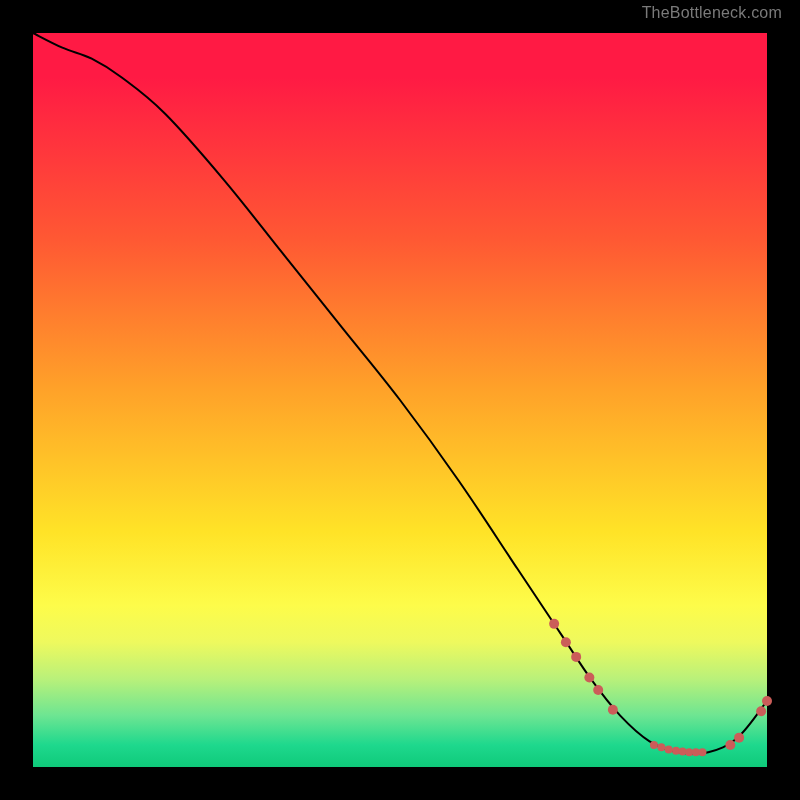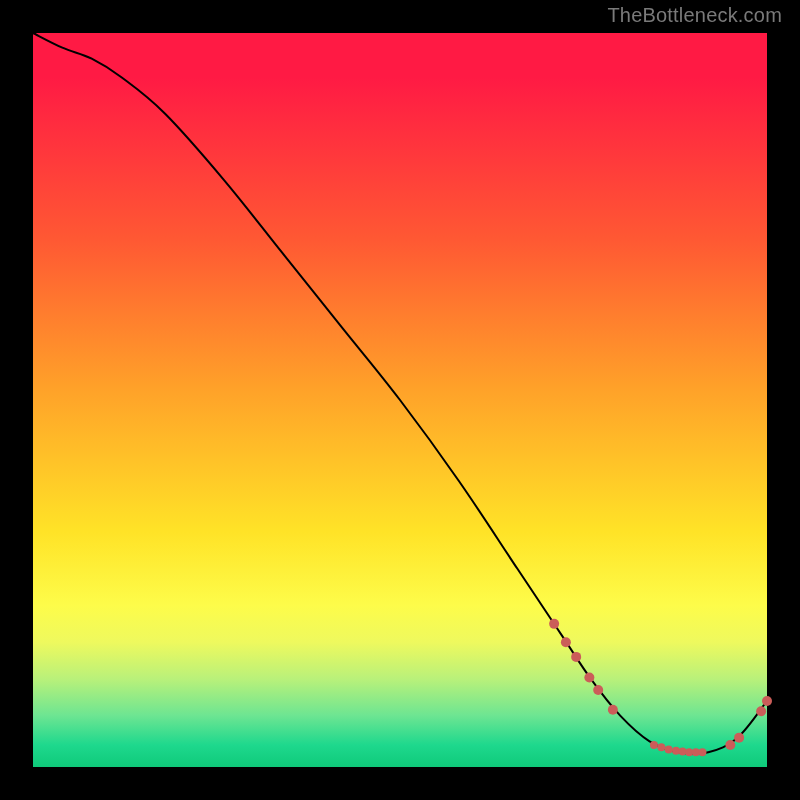--- a/index.html
+++ b/index.html
@@ -55,21 +55,21 @@
   }
   .dot {
     fill: #cb5d59;
     stroke: none;
   }
   .watermark {
     position: absolute;
     top: 4px;
     right: 18px;
     color: #7a7a7a;
-    font-size: 20px;
+    font-size: 16px;
     letter-spacing: 0.2px;
     font-weight: 400;
     user-select: none;
   }
 </style>
 </head>
 <body>
 
 <div class="stage">
 

